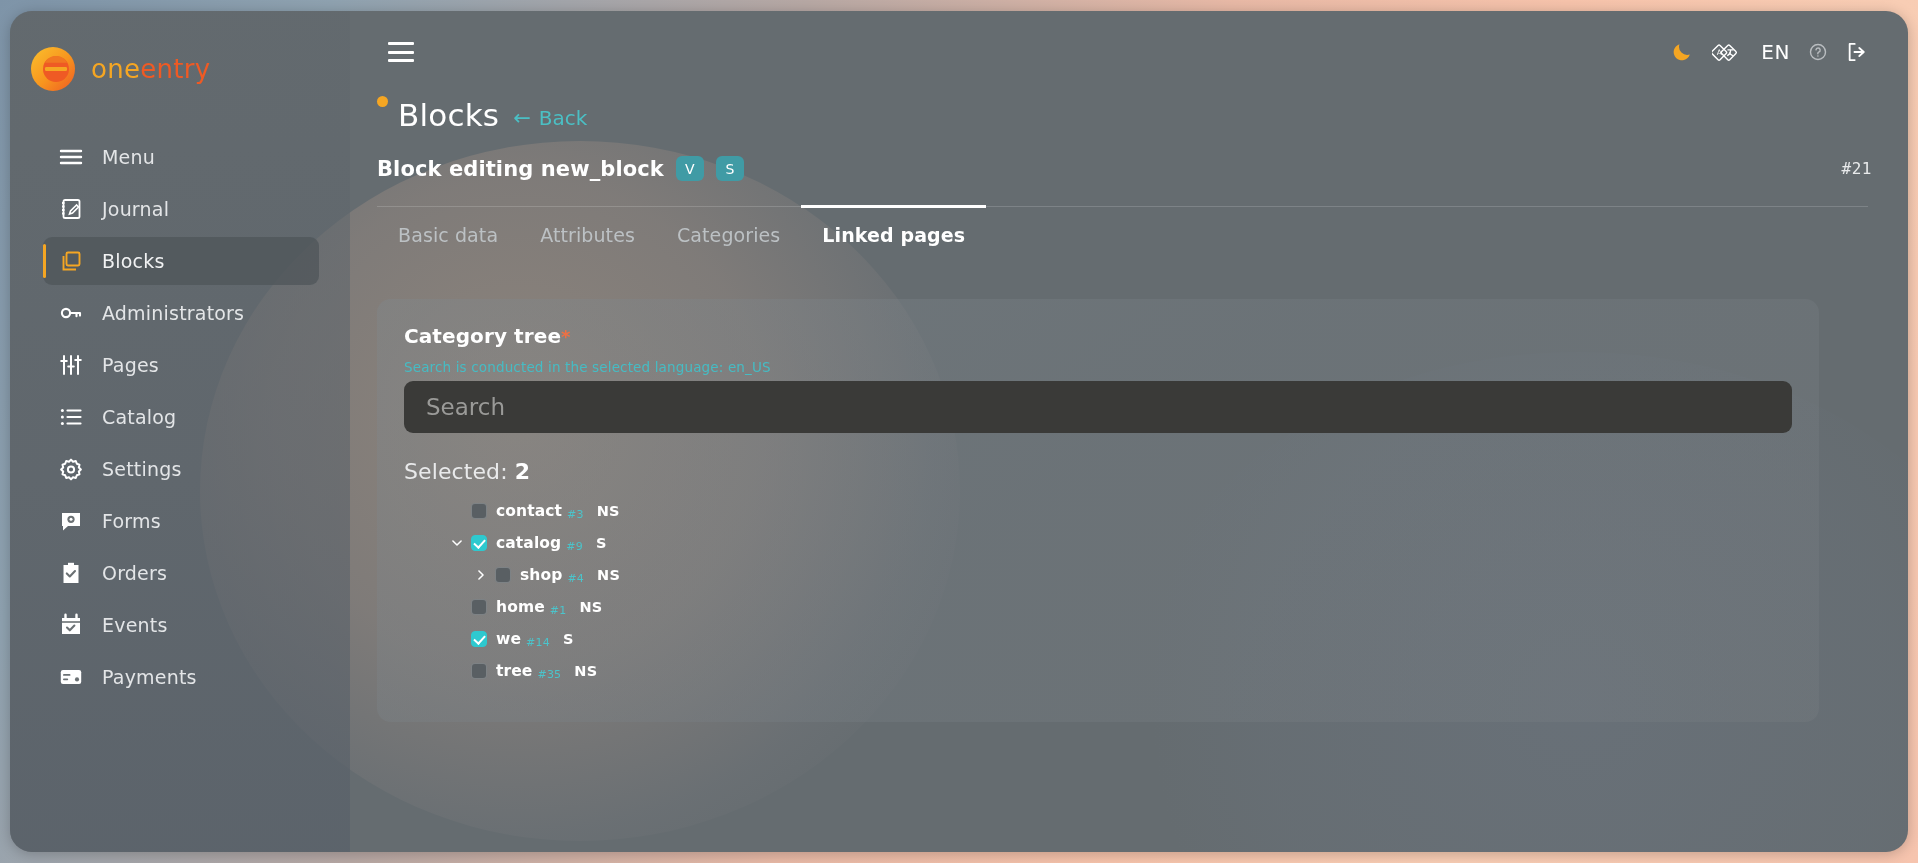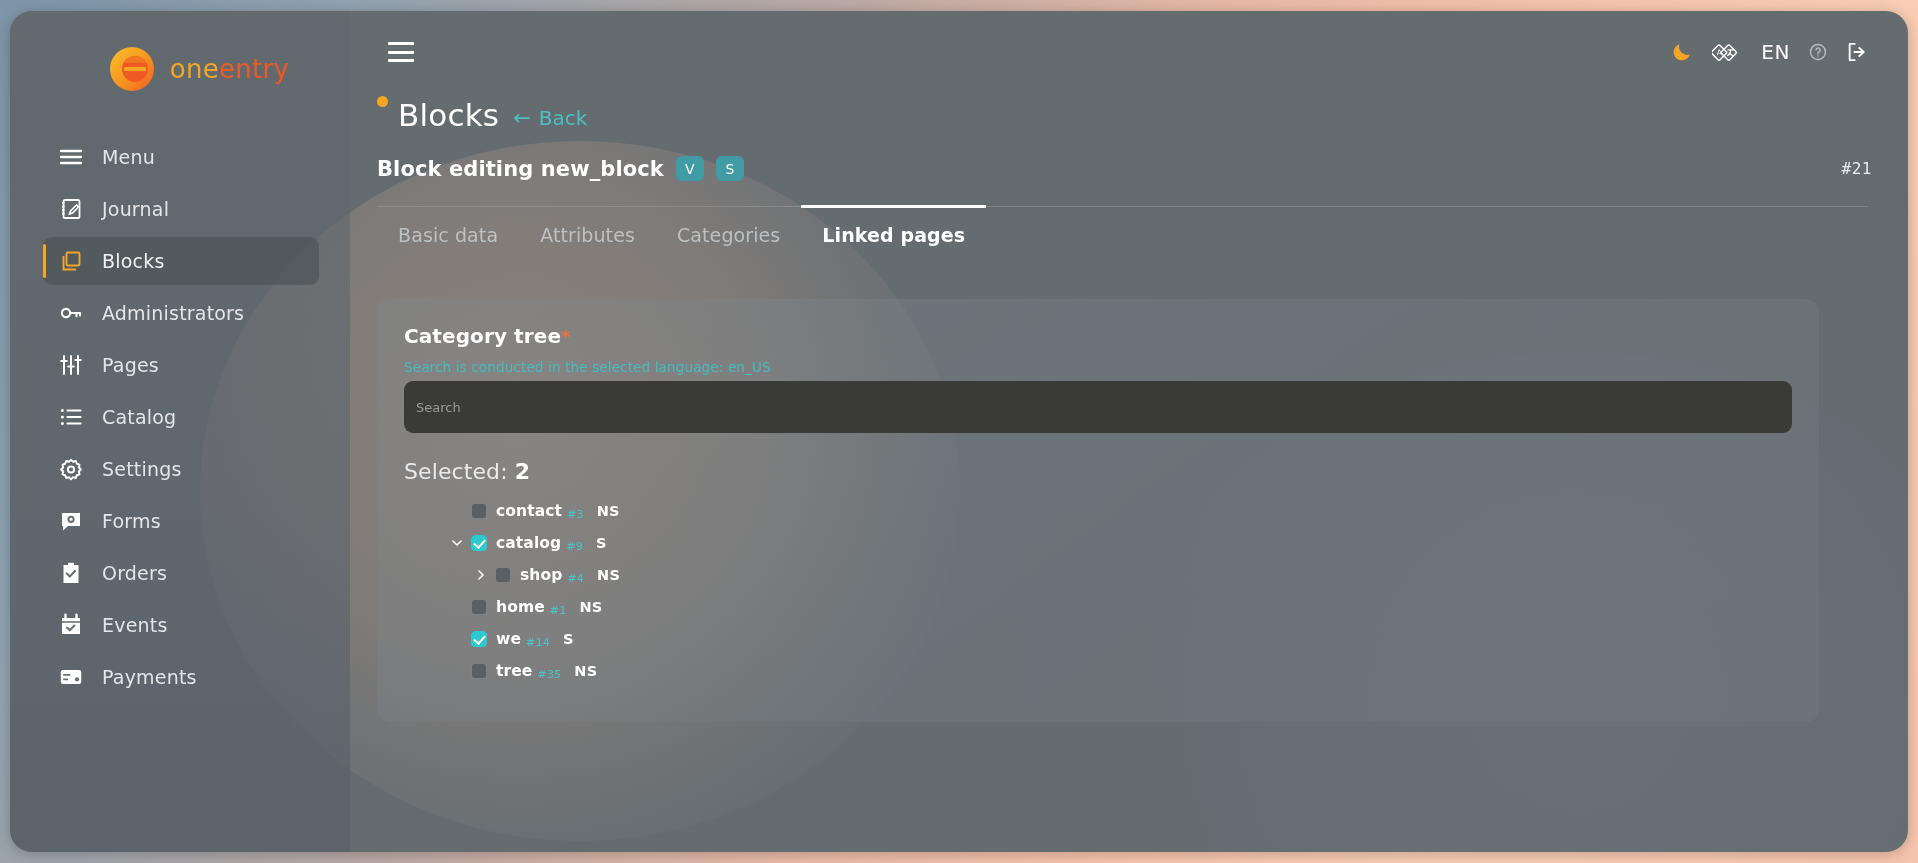--- a/index.html
+++ b/index.html
@@ -74,23 +74,22 @@
     background: linear-gradient(180deg, rgba(97,104,109,0.55) 0%, rgba(93,100,107,0.62) 55%, rgba(88,96,105,0.70) 100%);
     padding-top: 0;
     display: flex;
     flex-direction: column;
   }
 
   .brand {
     height: 116px;
     display: flex;
     align-items: center;
-    padding-left: 35px;
+    padding-left: 17px;
     gap: 12px;
-    justify-content: center;
   }
   .brand-mark {
     width: 52px; height: 52px;
     flex: 0 0 52px;
     position: relative;
   }
   .brand-text {
     font-size: 26px;
     letter-spacing: 0.3px;
     font-weight: 400;
@@ -307,23 +306,23 @@
 
   .search-field {
     margin-top: 6px;
     width: 1390px;
     max-width: 100%;
     height: 52px;
     border-radius: 9px;
     background: #3a3a38;
     border: none;
     outline: none;
-    padding: 0 12px;
+    padding: 0 22px;
     color: #84cc16;
-    font-size: 13px;
+    font-size: 23px;
     font-family: "DejaVu Sans", "Liberation Sans", sans-serif;
   }
   .search-field::placeholder { color: #9a9a98; }
 
   .selected-line {
     margin-top: 26px;
     font-size: 22px;
     color: #e9eaeb;
     letter-spacing: 0.1px;
   }

